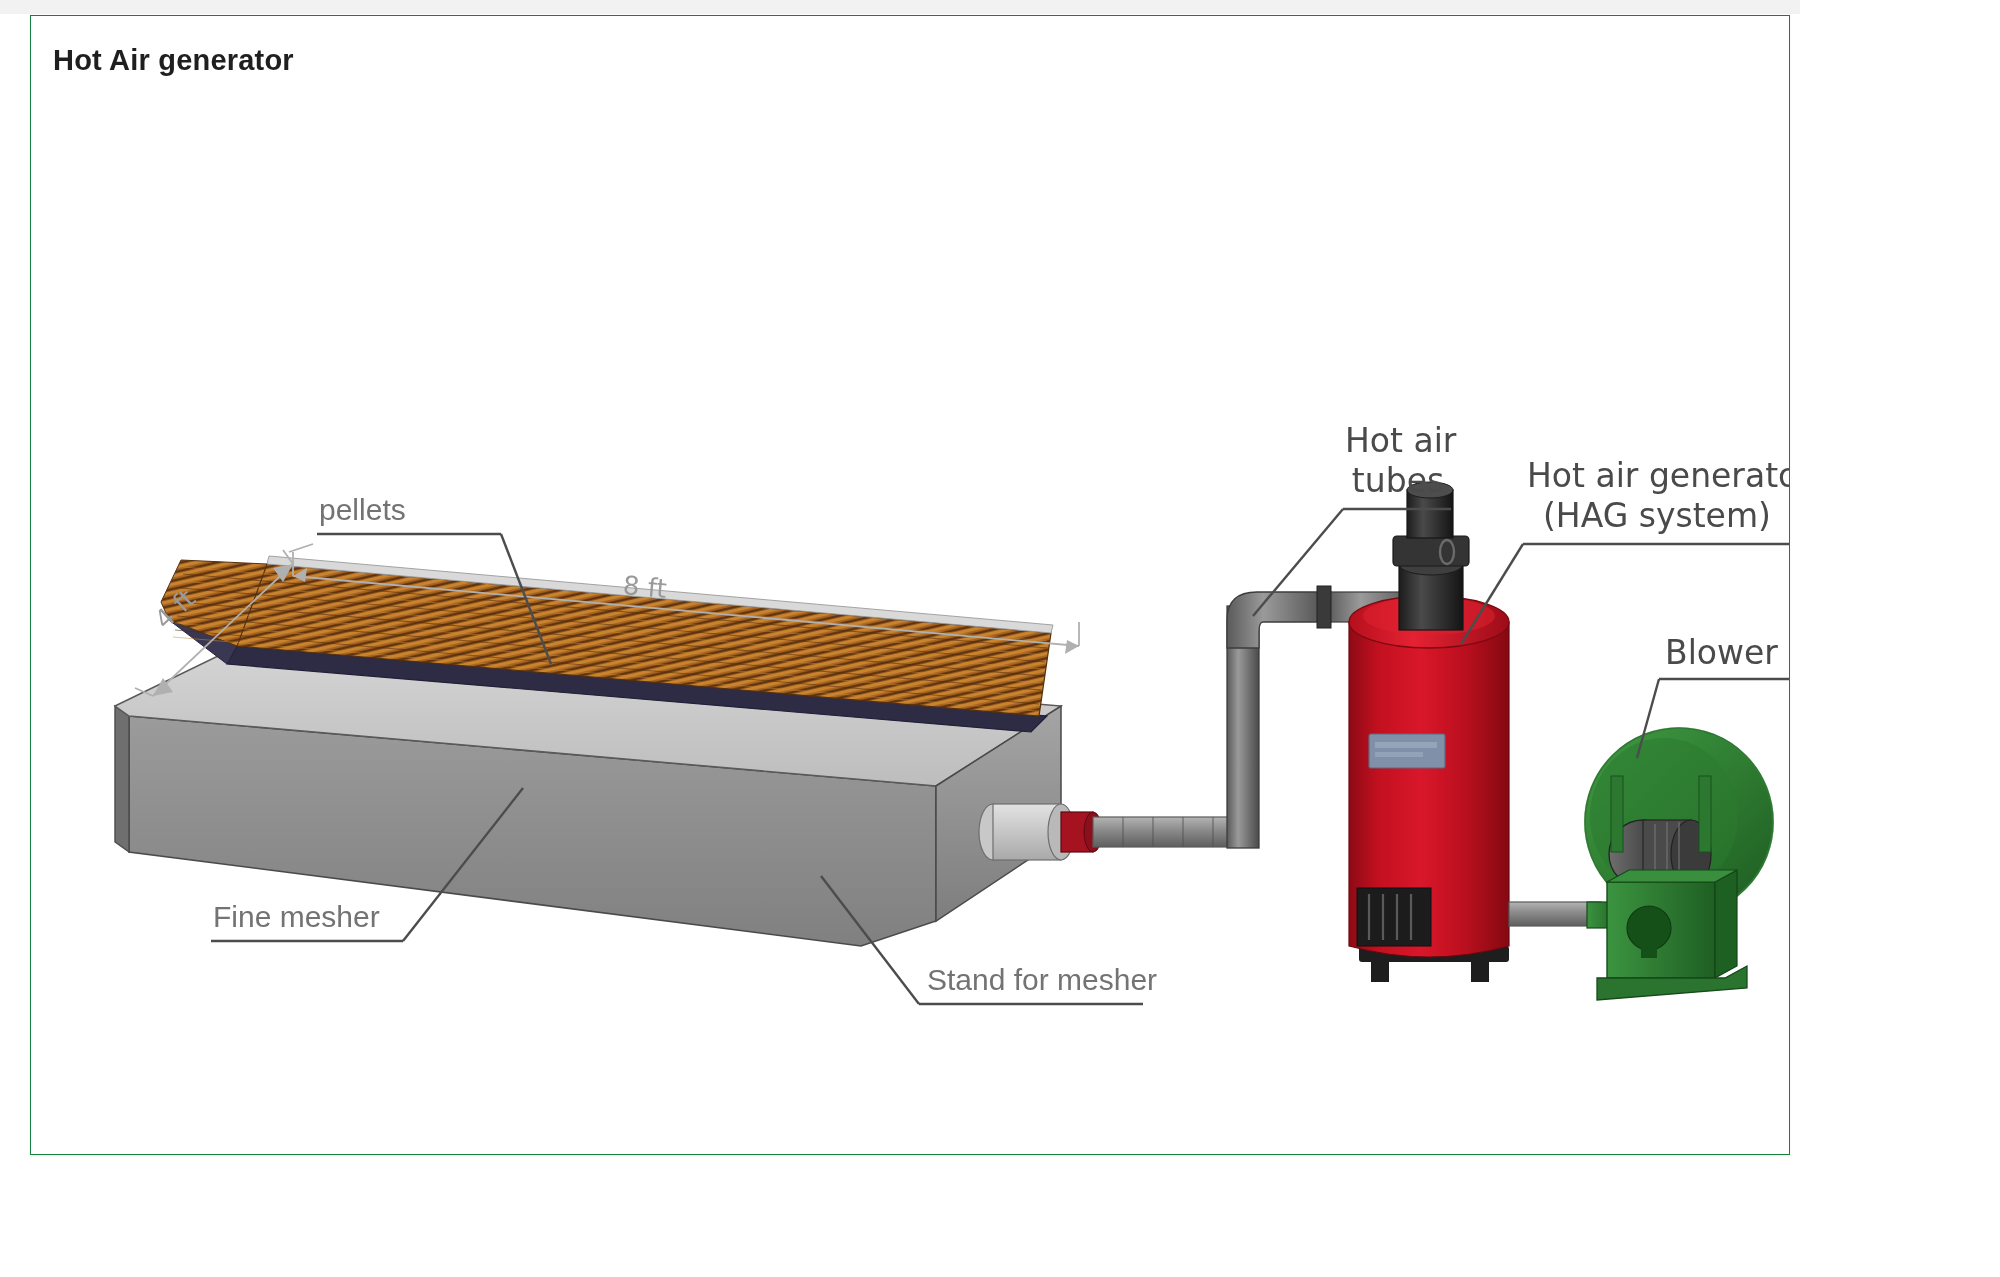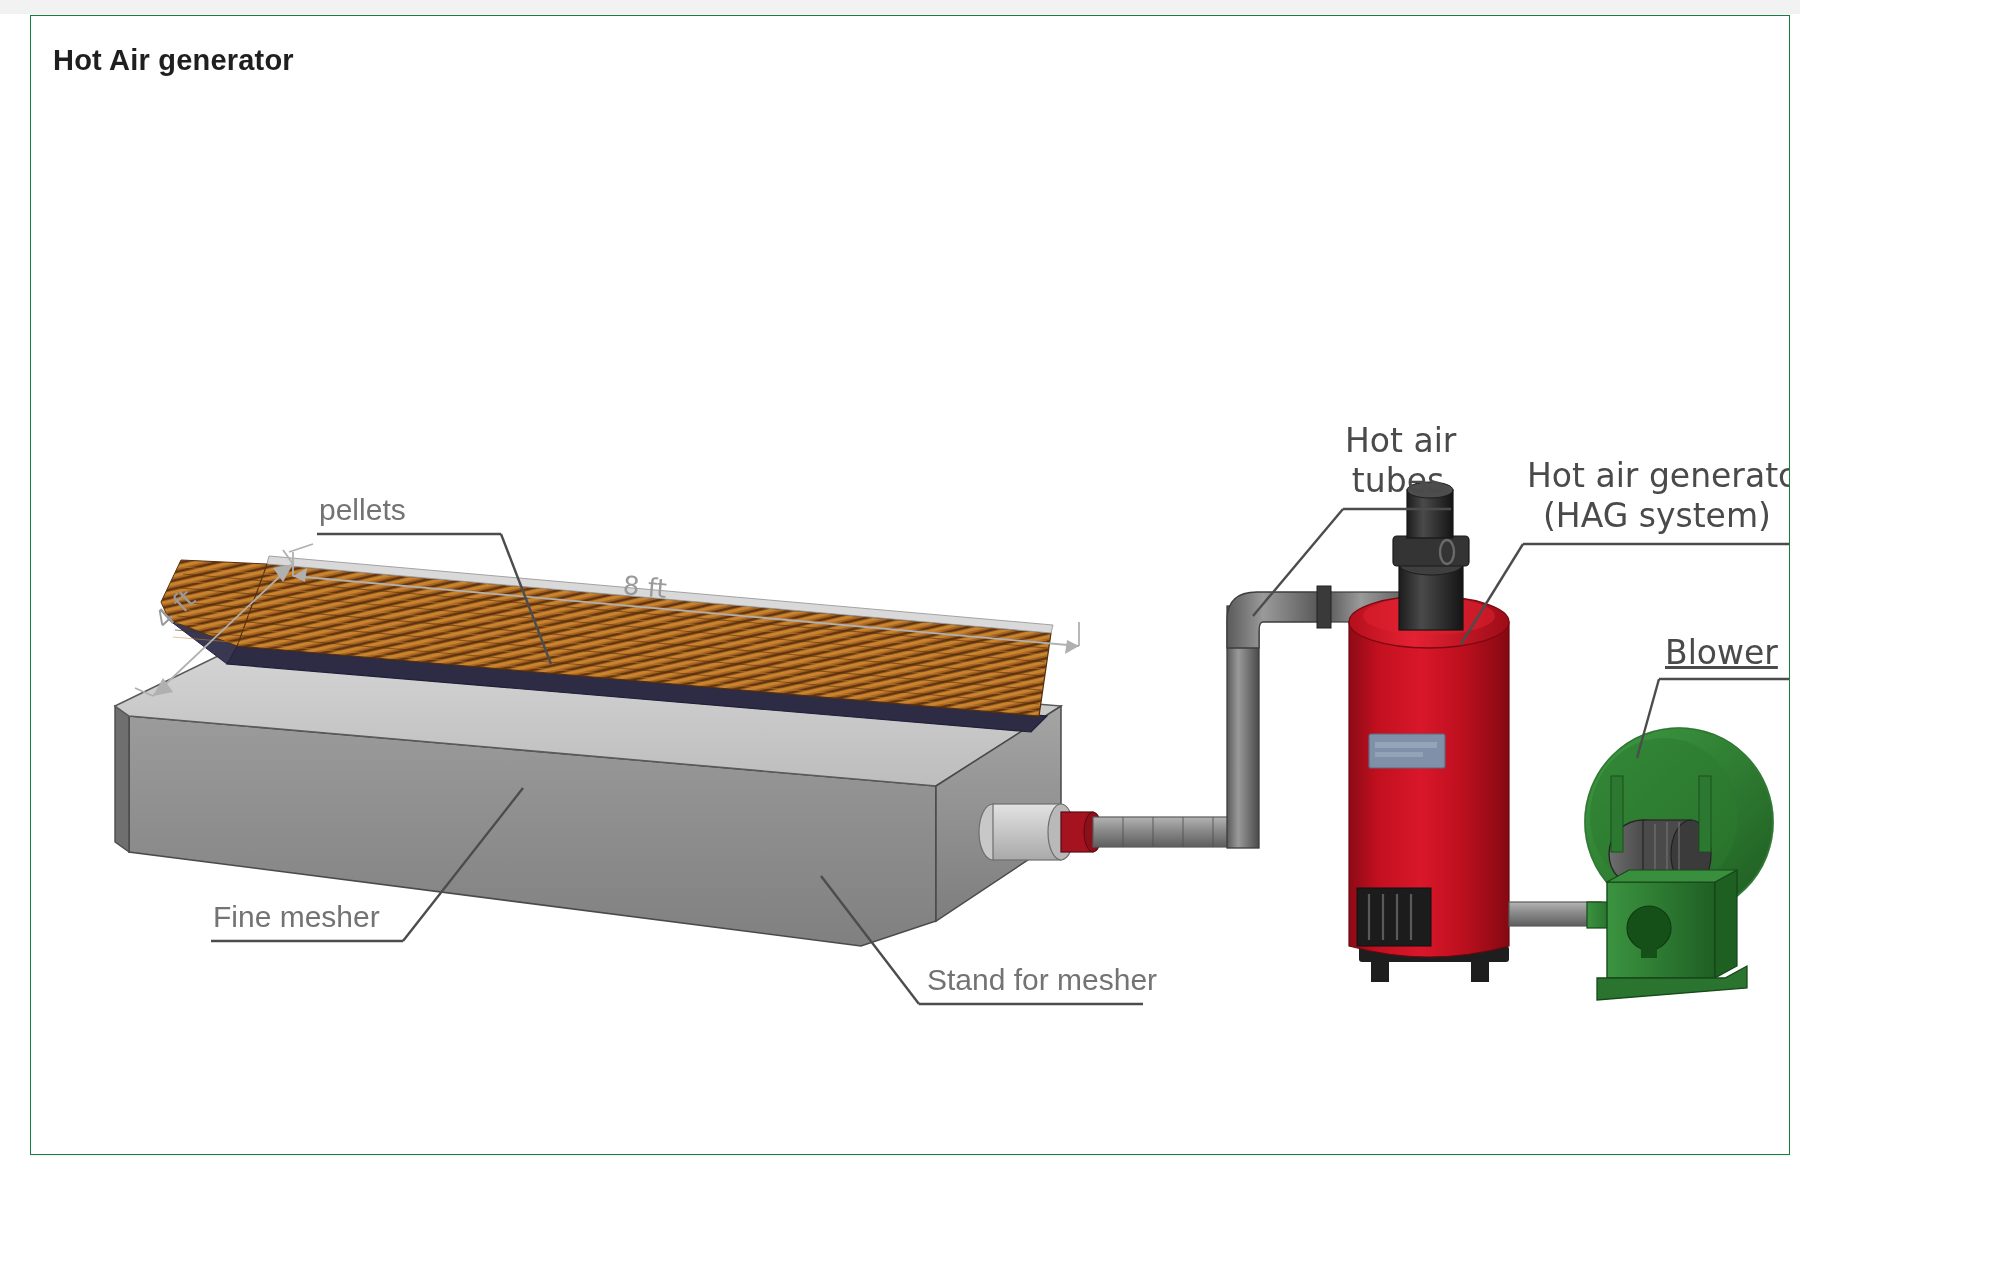--- a/index.html
+++ b/index.html
@@ -336,21 +336,21 @@
       <div class="lbl lbl-ann" style="left:182px; top:885px;">Fine mesher</div>
 
       <div class="lbl lbl-ann" style="left:896px; top:948px;">Stand for mesher</div>
 
       <div class="lbl lbl-geom" style="left:1314px; top:408px; text-align:left; width:106px;">Hot air</div>
       <div class="lbl lbl-geom" style="left:1314px; top:448px; text-align:center; width:106px;">tubes</div>
 
       <div class="lbl lbl-geom" style="left:1496px; top:443px;">Hot air generator</div>
       <div class="lbl lbl-geom" style="left:1496px; top:483px;margin-left:16px;">(HAG system)</div>
 
-      <div class="lbl lbl-geom" style="left:1634px; top:620px;text-decoration:underline;">Blower</div>
+      <div class="lbl lbl-geom" style="left:1634px; top:620px;">Blower</div>
 
       <div class="dim" style="left:592px; top:556px; transform:rotate(5.1deg);">8 ft</div>
 
       <div class="dim" style="left:122px; top:578px; transform:rotate(-43deg);">4 ft</div>
 
     </div>
   </div>
 </div>
 
 </body></html>

